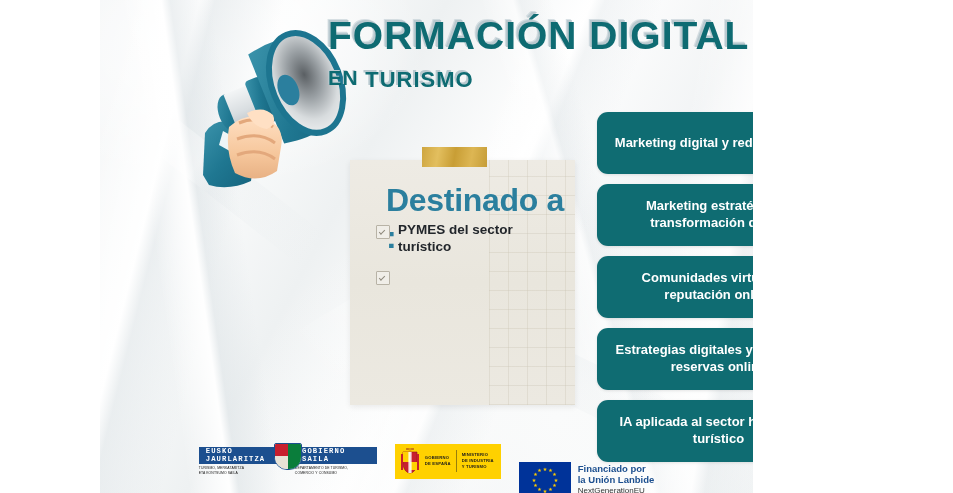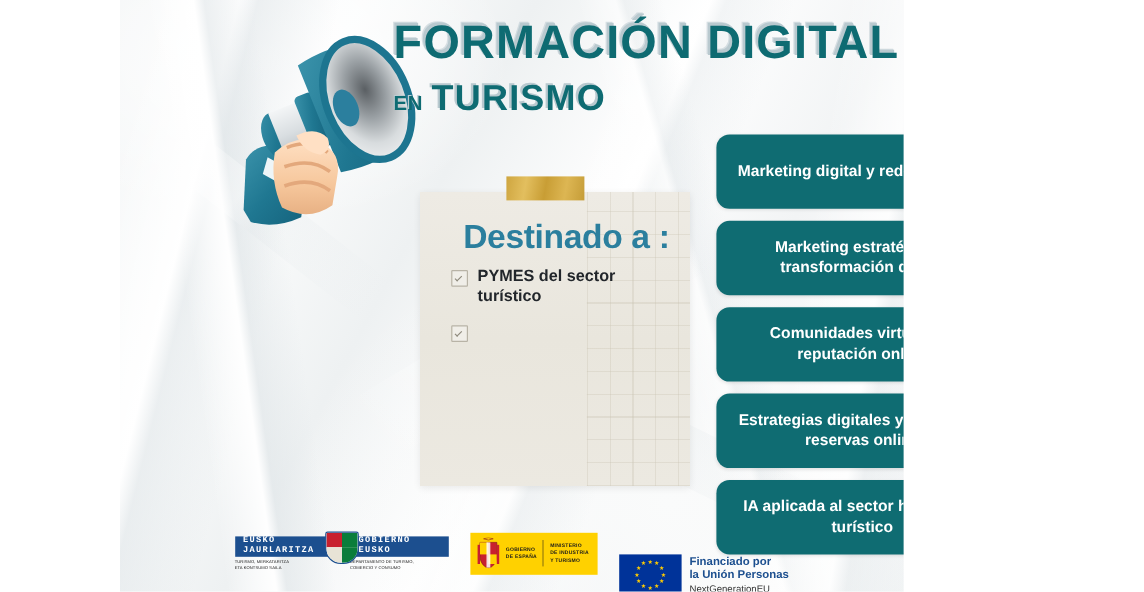--- a/index.html
+++ b/index.html
@@ -28,23 +28,23 @@
   #megaphone{position:absolute;left:85px;top:5px;width:180px;height:185px;}
 
   
   #title-block{position:absolute;left:228px;top:16px;width:420px;}
   #main-title{
     font-size:39px;font-weight:bold;letter-spacing:1px;color:#0e6b72;
     text-shadow:-2px -2px 0 #b9c9cf, -3px -3px 0 rgba(185,201,207,.55);
     white-space:nowrap;line-height:1;
   }
   #sub-title-row{margin-top:11px;display:flex;align-items:flex-end;gap:7px;}
-  #sub-en{font-size:17px;font-weight:bold;color:#0e6b72;letter-spacing:.5px;
+  #sub-en{font-size:21px;font-weight:bold;color:#0e6b72;letter-spacing:.5px;
     text-shadow:-1px -1px 0 #bccbd1;padding-bottom:3px;}
-  #sub-turismo{font-size:30px;font-weight:bold;color:#0e6b72;letter-spacing:1px;
+  #sub-turismo{font-size:22px;font-weight:bold;color:#0e6b72;letter-spacing:1px;
     text-shadow:-2px -2px 0 #b9c9cf;}
 
   
   #note-card{
     position:absolute;left:250px;top:160px;width:225px;height:245px;
     background:
       linear-gradient(180deg,#eeebe4 0%,#e9e6dd 50%,#ece9e1 100%);
     box-shadow:0 2px 6px rgba(0,0,0,.08);
   }
   #note-grid{
@@ -53,21 +53,21 @@
       repeating-linear-gradient(0deg,rgba(180,172,150,.28) 0 1px,transparent 1px 19px),
       repeating-linear-gradient(90deg,rgba(180,172,150,.28) 0 1px,transparent 1px 19px);
     opacity:.75;
   }
   #note-tape{
     position:absolute;left:72px;top:-13px;width:65px;height:20px;
     background:linear-gradient(100deg,#cda33a 0%,#e2bd5a 25%,#c79b2f 50%,#dcb44e 75%,#c49a32 100%);
     opacity:.97;
   }
   #destinado-title{
-    position:absolute;left:36px;top:22px;font-size:28px;font-weight:bold;
+    position:absolute;left:36px;top:22px;font-size:32px;font-weight:bold;
     color:#2b7f9e;letter-spacing:-.3px;
   }
   #checklist{position:absolute;left:26px;top:62px;width:190px;}
   .check-item{display:flex;gap:8px;margin-bottom:12px;}
   .checkbox{
     flex:0 0 auto;width:12px;height:12px;margin-top:3px;border:1.4px solid #b8b3a6;
     background:#f0eee8;position:relative;border-radius:1px;
   }
   .checkbox::after{
     content:"";position:absolute;left:2px;top:4px;width:5px;height:2px;
@@ -226,21 +226,21 @@
 
     <div id="logo-gv">
       <div id="gv-bar">
         <span class="gv-side">EUSKO JAURLARITZA</span>
         <span id="gv-shield">
           <span class="gv-q gv-q1"></span>
             <span class="gv-q gv-q2"></span>
           <span class="gv-q gv-q3"></span>
             <span class="gv-q gv-q4"></span>
         </span>
-        <span class="gv-side">GOBIERNO EUSKO</span>
+        <span class="gv-side">GOBIERNO SAILA</span>
       </div>
       <div id="gv-captions">
         <div class="gv-cap">
           <div>TURISMO, MERKATARITZA</div>
           <div>ETA KONTSUMO SAILA</div>
         </div>
         <div class="gv-cap right">
           <div>DEPARTAMENTO DE TURISMO,</div>
           <div>COMERCIO Y CONSUMO</div>
         </div>
@@ -281,19 +281,19 @@
           <span class="star" style="left: 29.5px; top: 25.0263px;">★</span>
           <span class="star" style="left: 24px; top: 26.5px;">★</span>
           <span class="star" style="left: 18.5px; top: 25.0263px;">★</span>
           <span class="star" style="left: 14.4737px; top: 21px;">★</span>
           <span class="star" style="left: 13px; top: 15.5px;">★</span>
           <span class="star" style="left: 14.4737px; top: 10px;">★</span>
           <span class="star" style="left: 18.5px; top: 5.97372px;">★</span>
         </span>
       <span id="eu-text">
         <div class="eu-l1">Financiado por</div>
-        <div class="eu-l1">la Unión Personas</div>
+        <div class="eu-l1">la Unión Lanbide</div>
         <div class="eu-l2">NextGenerationEU</div>
       </span>
     </div>
 
   </div>
 </div>
 
 </body></html>

